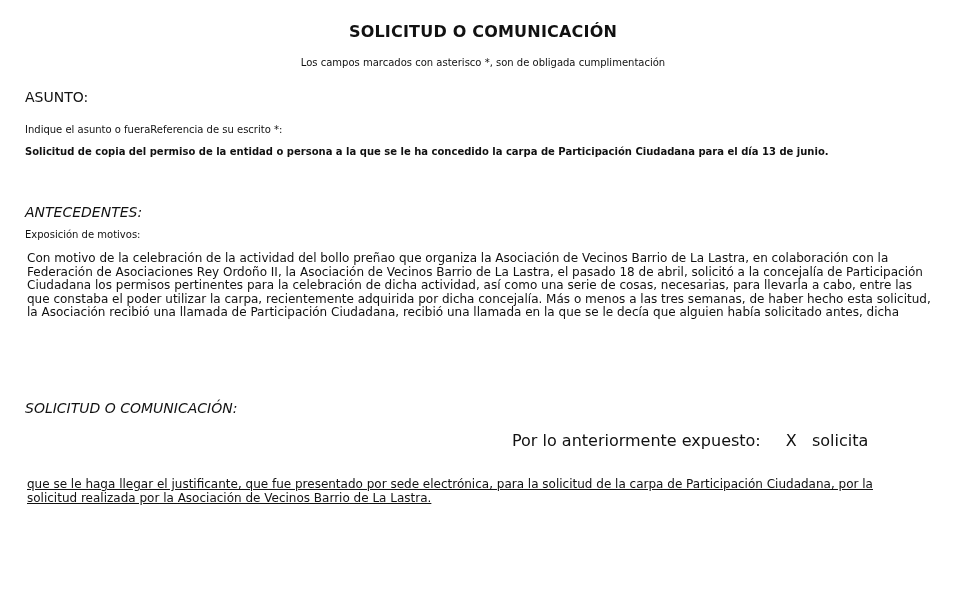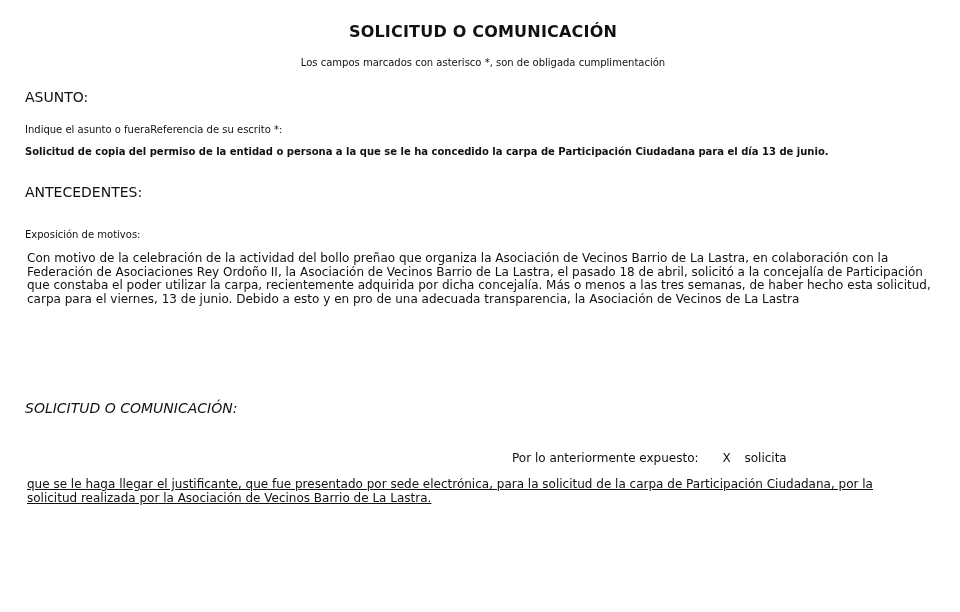--- a/index.html
+++ b/index.html
@@ -46,49 +46,50 @@
       font-weight: bold;
     }
     .para {
       position: absolute;
       left: 27px;
       font-size: 12px;
       line-height: 13.6px;
     }
     .para .line { display: block; white-space: nowrap; }
     .solicita-row {
-      top: 451px;
+      top: 431px;
       left: 512px;
-      font-size: 12px;
+      font-size: 16px;
     }
     .solicita-row .mark { margin-left: 20px; }
     .solicita-row .verb { margin-left: 10px; }
   </style>
 </head>
 <body>
 
 <div>
 
   <div class="abs title">SOLICITUD O COMUNICACIÓN</div>
   <div class="abs subtitle">Los campos marcados con asterisco *, son de obligada cumplimentación</div>
 
   <section>
     <div class="abs section-heading" style="top:89px;">ASUNTO:</div>
     <div class="abs label" style="top:124px;">Indique el asunto o fueraReferencia de su escrito *:</div>
     <div class="abs value" style="top:146px;">Solicitud de copia del permiso de la entidad o persona a la que se le ha concedido la carpa de Participación Ciudadana para el día 13 de junio.</div>
   </section>
 
   <section>
-    <div class="abs section-heading" style="top:184px;">ANTECEDENTES:</div>
+    <div class="abs section-heading" style="top:204px;font-style:italic;">ANTECEDENTES:</div>
     <div class="abs label" style="top:229px;">Exposición de motivos:</div>
     <div class="para" style="top:252px;">
       <span class="line">Con motivo de la celebración de la actividad del bollo preñao que organiza la Asociación de Vecinos Barrio de La Lastra, en colaboración con la</span>
       <span class="line">Federación de Asociaciones Rey Ordoño II, la Asociación de Vecinos Barrio de La Lastra, el pasado 18 de abril, solicitó a la concejalía de Participación</span>
+      <span class="line">Ciudadana los permisos pertinentes para la celebración de dicha actividad, así como una serie de cosas, necesarias, para llevarla a cabo, entre las</span>
       <span class="line">que constaba el poder utilizar la carpa, recientemente adquirida por dicha concejalía. Más o menos a las tres semanas, de haber hecho esta solicitud,</span>
-      <span class="line">carpa para el viernes, 13 de junio. Debido a esto y en pro de una adecuada transparencia, la Asociación de Vecinos de La Lastra</span>
+      <span class="line">la Asociación recibió una llamada de Participación Ciudadana, recibió una llamada en la que se le decía que alguien había solicitado antes, dicha</span>
     </div>
   </section>
 
   <section>
     <div class="abs section-heading" style="top:400px;font-style:italic;">SOLICITUD O COMUNICACIÓN:</div>
     <div class="abs solicita-row">
       <span>Por lo anteriormente expuesto:</span>
       <span class="mark">X</span>
       <span class="verb">solicita</span>
     </div>

